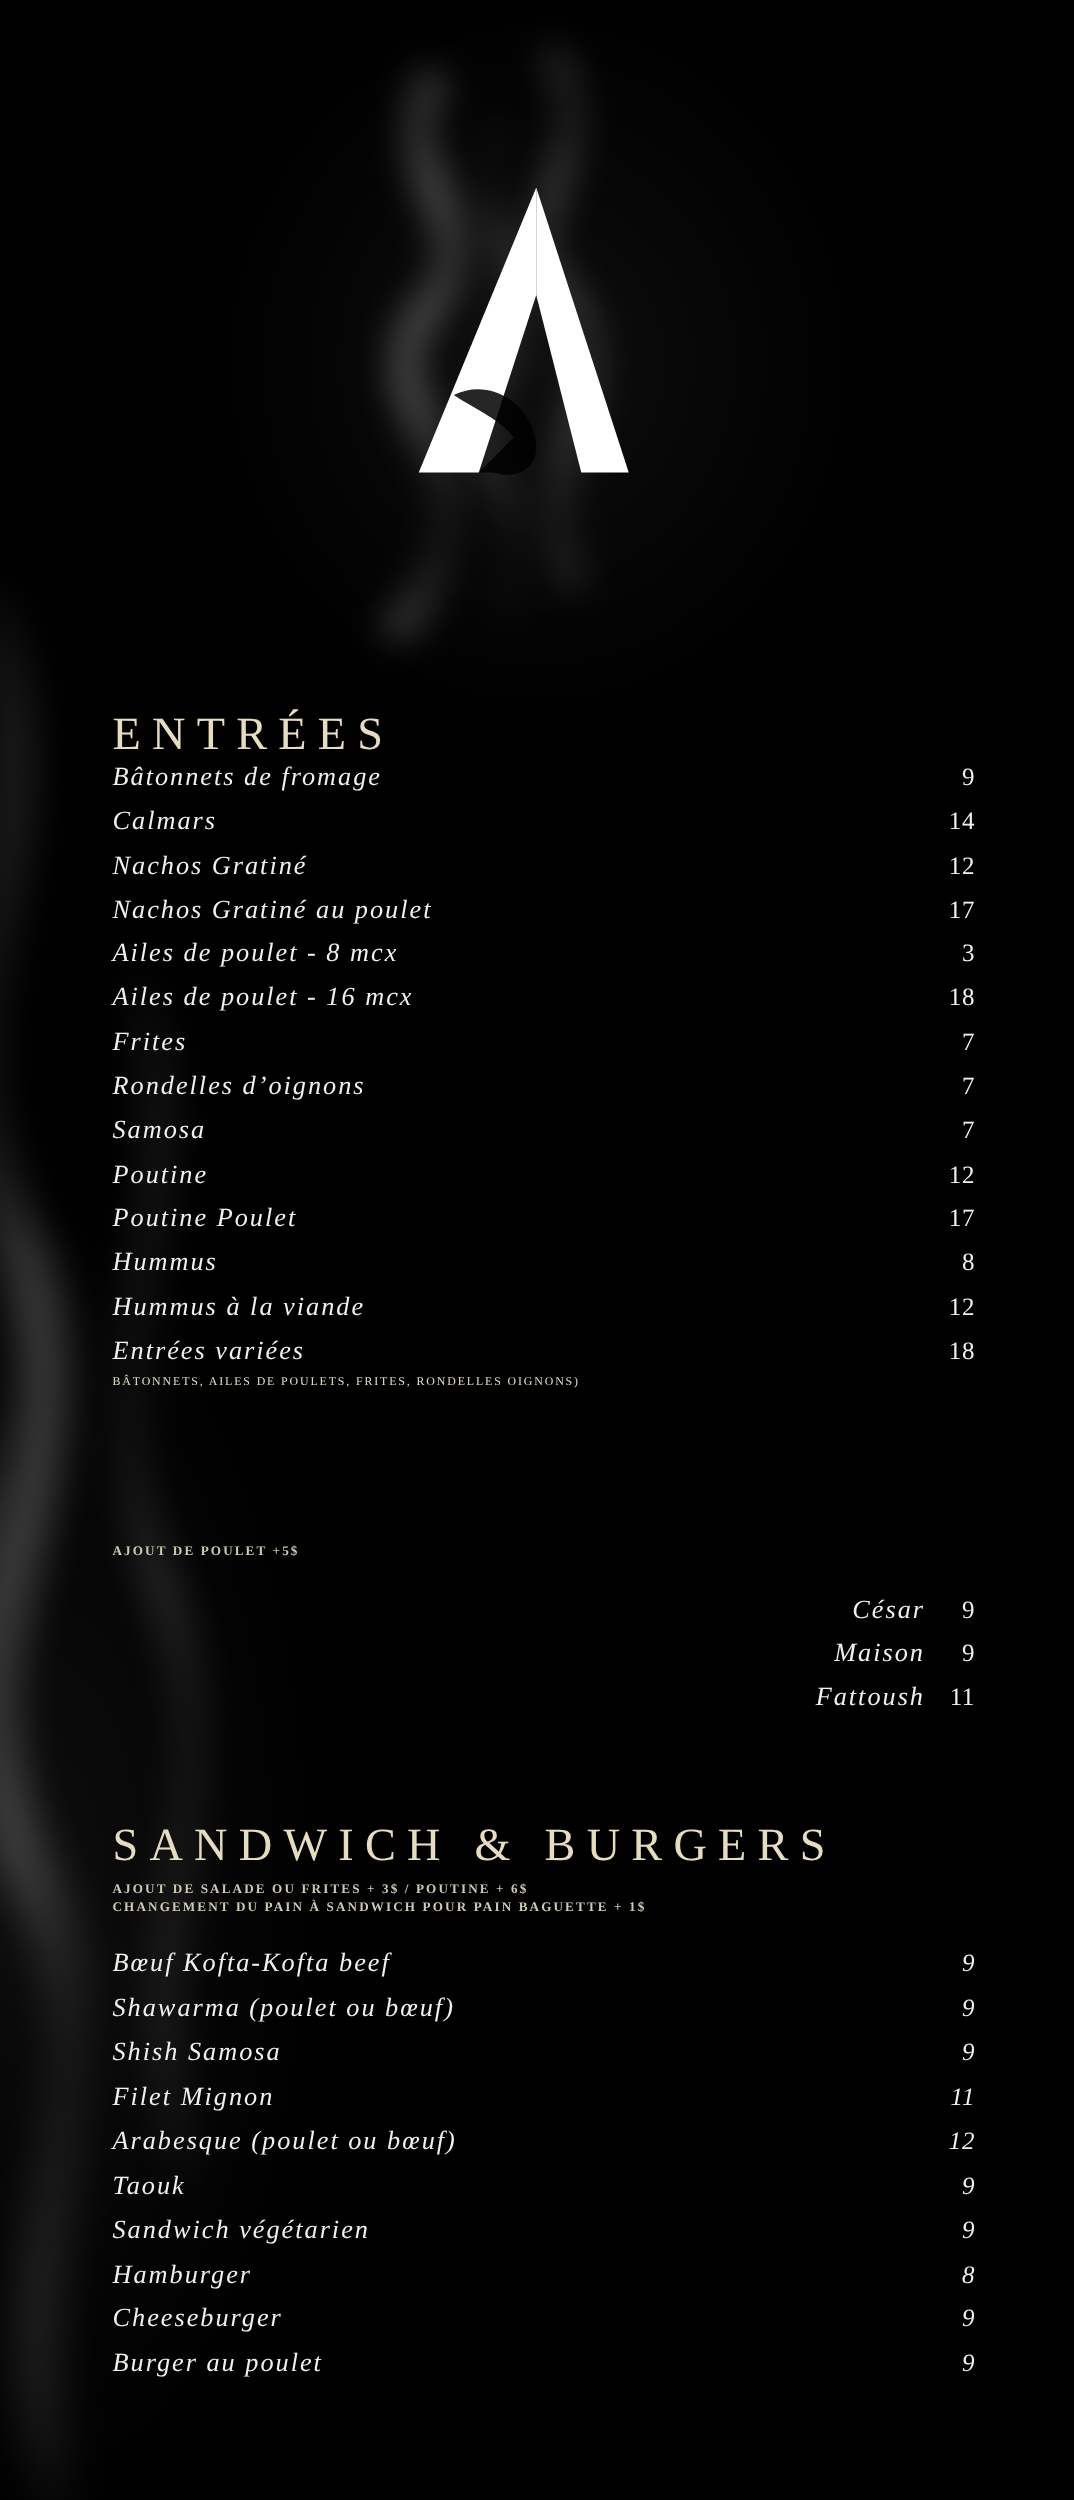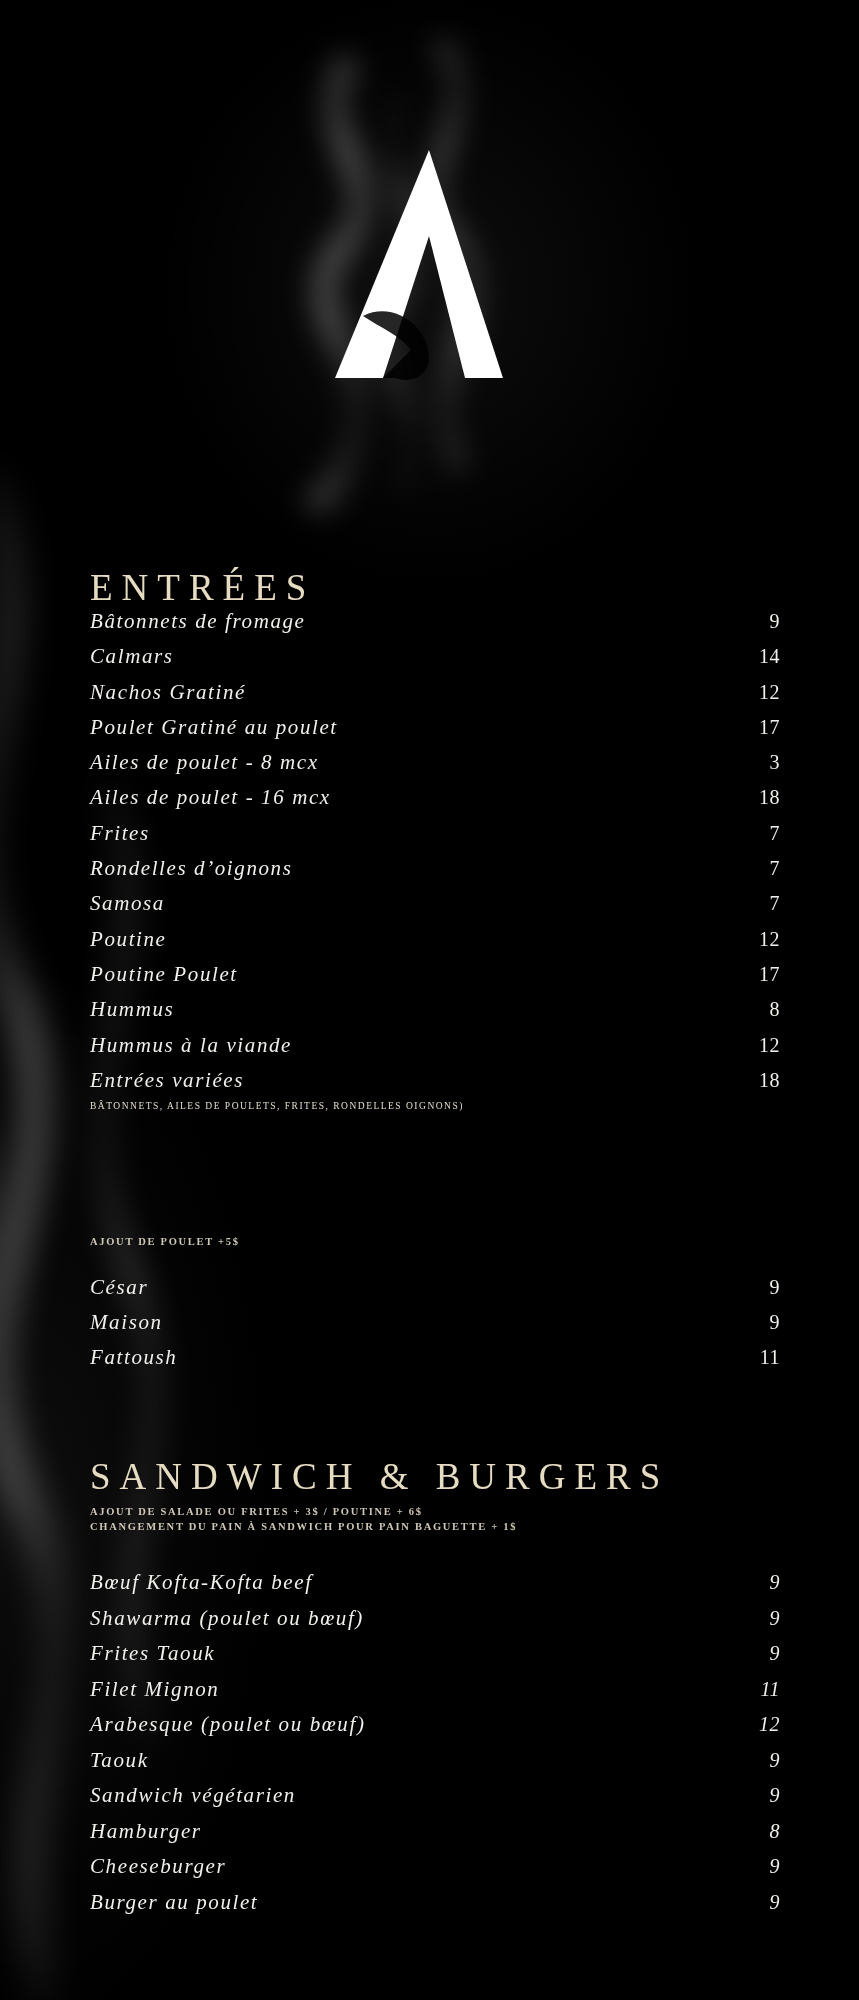--- a/index.html
+++ b/index.html
@@ -121,22 +121,22 @@
     white-space: nowrap;
   }
 
   
   #sec-entrees   { position: absolute; left: 90px; top: 566px; width: 690px; }
   #sec-salades   { position: absolute; left: 90px; top: 1228px; width: 690px; }
   #sec-burgers   { position: absolute; left: 90px; top: 1455px; width: 690px; }
 
   #sec-entrees .row { height: 35.3px; }
   #sec-salades .items { margin-top: 26px; }
-  #sec-salades .row { height: 35px; }
-  #sec-burgers .items { margin-top: 36px; }
+  #sec-salades .row { height: 35px; justify-content: flex-end; }
+  #sec-burgers .items { margin-top: 24px; }
   #sec-burgers .row { height: 35.5px; }
 </style>
 </head>
 <body>
 
 <div class="page">
 
   <svg class="smoke smoke-top" viewBox="0 0 340 470" xmlns="http://www.w3.org/2000/svg">
     <defs>
       <linearGradient id="sg1" x1="0" y1="0" x2="1" y2="1">
@@ -185,21 +185,21 @@
       </div>
       <div class="row">
         <span class="name">Calmars</span>
         <span class="price">14</span>
       </div>
       <div class="row">
         <span class="name">Nachos Gratiné</span>
         <span class="price">12</span>
       </div>
       <div class="row">
-        <span class="name">Poulet Gratiné au poulet</span>
+        <span class="name">Nachos Gratiné au poulet</span>
         <span class="price">17</span>
       </div>
       <div class="row">
         <span class="name">Ailes de poulet - 8 mcx</span>
         <span class="price">3</span>
       </div>
       <div class="row">
         <span class="name">Ailes de poulet - 16 mcx</span>
         <span class="price">18</span>
       </div>
@@ -264,21 +264,21 @@
     <div class="items">
       <div class="row italic-price">
         <span class="name">Bœuf Kofta-Kofta beef</span>
         <span class="price">9</span>
       </div>
       <div class="row italic-price">
         <span class="name">Shawarma (poulet ou bœuf)</span>
         <span class="price">9</span>
       </div>
       <div class="row italic-price">
-        <span class="name">Frites Taouk</span>
+        <span class="name">Shish Samosa</span>
         <span class="price">9</span>
       </div>
       <div class="row italic-price">
         <span class="name">Filet Mignon</span>
         <span class="price">11</span>
       </div>
       <div class="row italic-price">
         <span class="name">Arabesque (poulet ou bœuf)</span>
         <span class="price">12</span>
       </div>

